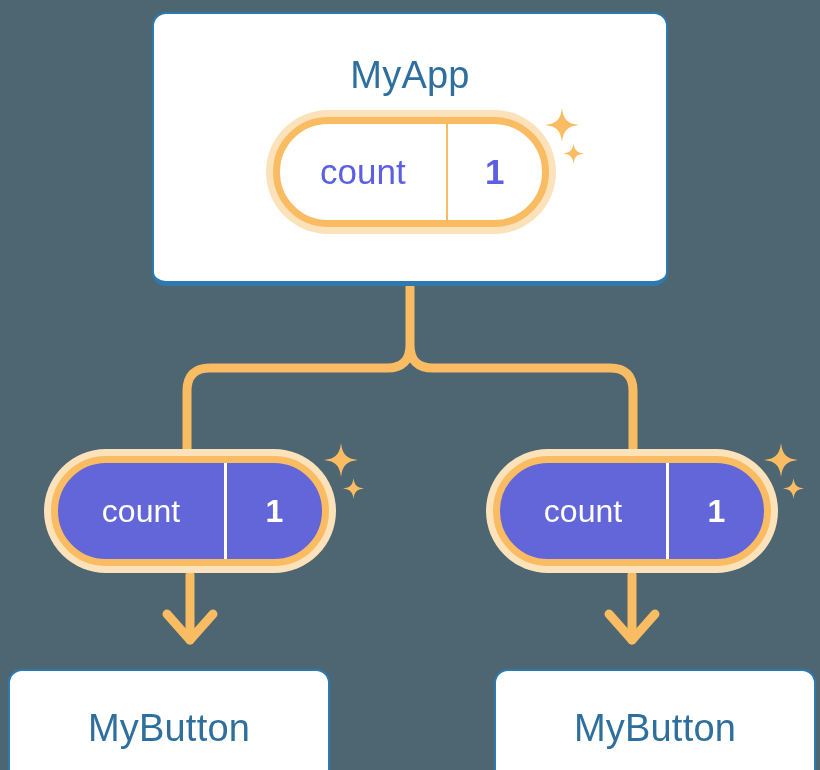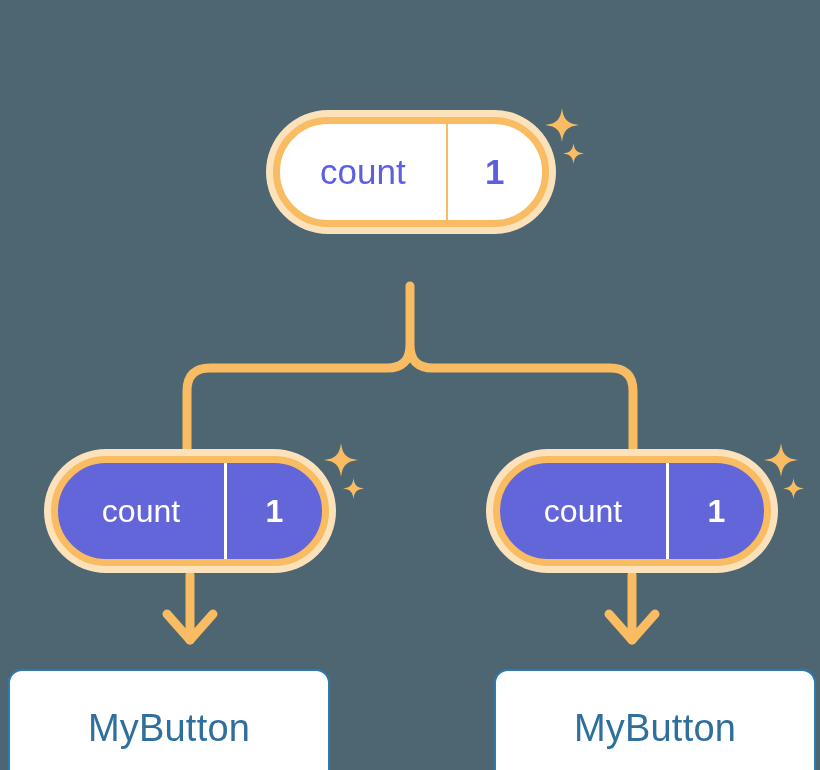--- a/index.html
+++ b/index.html
@@ -159,20 +159,23 @@
       <path d="M 190 575 L 190 640" fill="none" stroke="#f9bc62" stroke-width="9" stroke-linecap="round"></path>
       <path d="M 167 614 L 190 640 L 213 614" fill="none" stroke="#f9bc62" stroke-width="9" stroke-linecap="round" stroke-linejoin="round"></path>
     </g>
 
     <g>
       <path d="M 632 575 L 632 640" fill="none" stroke="#f9bc62" stroke-width="9" stroke-linecap="round"></path>
       <path d="M 609 614 L 632 640 L 655 614" fill="none" stroke="#f9bc62" stroke-width="9" stroke-linecap="round" stroke-linejoin="round"></path>
     </g>
   </svg>
 
+  <div id="app-card" class="card">
+    <div id="app-title" class="card-title">MyApp</div>
+  </div>
 
   <div id="pill-app" class="pill pill-light">
     <div class="pill-inner">
       <div class="pill-key">count</div>
       <div class="pill-val">1</div>
     </div>
   </div>
 
   <div id="pill-left" class="pill pill-filled">
     <div class="pill-inner">

